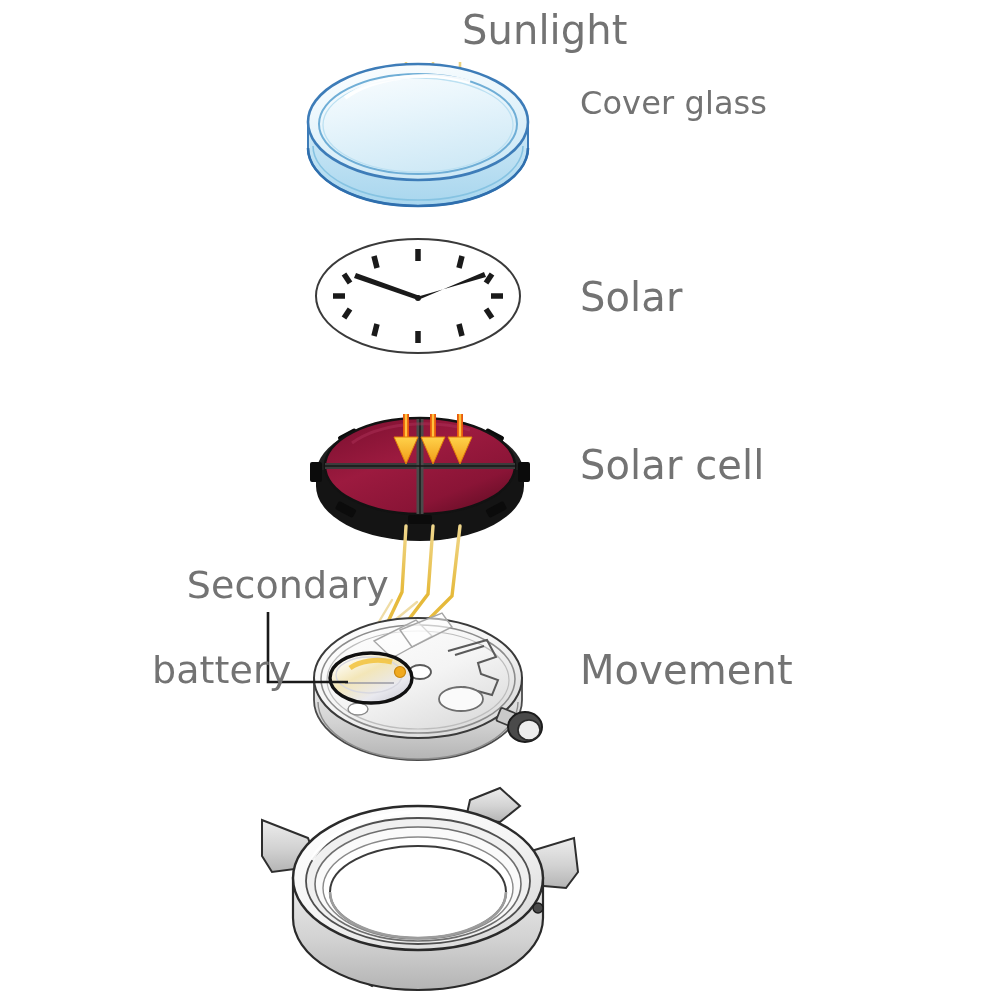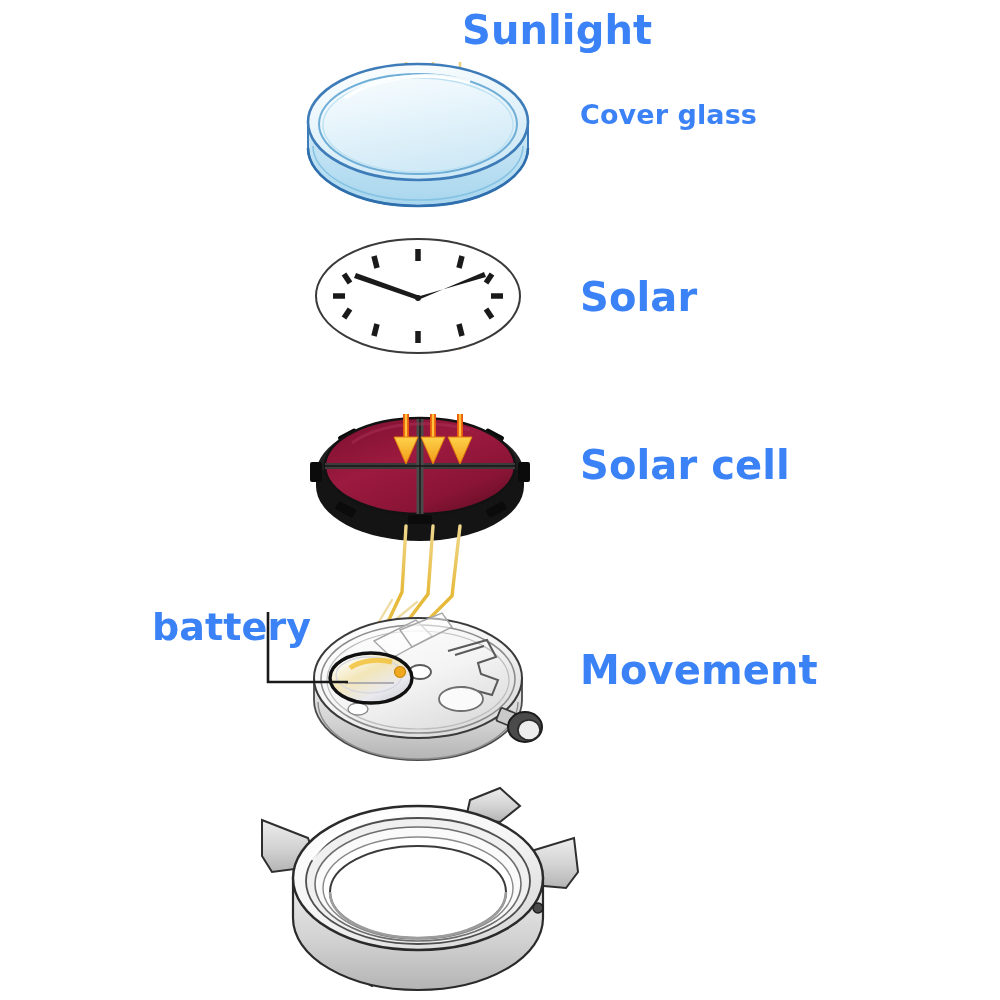--- a/index.html
+++ b/index.html
@@ -18,35 +18,35 @@
   #diagram-svg {
     position: absolute;
     left: 0;
     top: 0;
     width: 1000px;
     height: 1000px;
     display: block;
   }
   .label-text {
     position: absolute;
-    color: #3b82f6;
+    color: #737373;
     font-family: "DejaVu Sans", sans-serif;
-    font-weight: 700;
+    font-weight: 400;
     white-space: pre;
     line-height: 1.12;
     letter-spacing: 0.1px;
   }
   .label-sunlight  { left: 462px; top: 8px;   font-size: 40px; }
-  .label-cover     { left: 580px; top: 100px; font-size: 27px; }
+  .label-cover     { left: 580px; top: 86px; font-size: 32px; }
   .label-face      { left: 580px; top: 275px; font-size: 40px; }
   .label-solar     { left: 580px; top: 443px; font-size: 40px; }
   .label-movement  { left: 580px; top: 648px; font-size: 40px; }
   .label-case      { left: 580px; top: 860px; font-size: 40px; }
   .label-secondary { left: 138px; top: 521px; font-size: 38px; }
-  .label-secondary .line2 { display: block; padding-left: 14px; text-align: right; }
+  .label-secondary .line2 { display: block; padding-left: 14px; }
 </style>
 </head>
 <body>
 
 <div id="diagram-root">
 
   <svg id="diagram-svg" viewBox="0 0 1000 1000">
     <defs>
       <linearGradient id="glassGrad" x1="0" y1="0" x2="0.35" y2="1">
         <stop offset="0%" stop-color="#FFFFFF"></stop>
@@ -281,16 +281,17 @@
   <div class="label-text label-cover">Cover glass</div>
 
   <div class="label-text label-face">Solar</div>
 
   <div class="label-text label-solar">Solar cell</div>
 
   <div class="label-text label-movement">Movement</div>
 
 
   <div class="label-text label-secondary">
+    <span>Secondary</span>
     <span class="line2">battery</span>
   </div>
 
 </div>
 
 </body></html>

